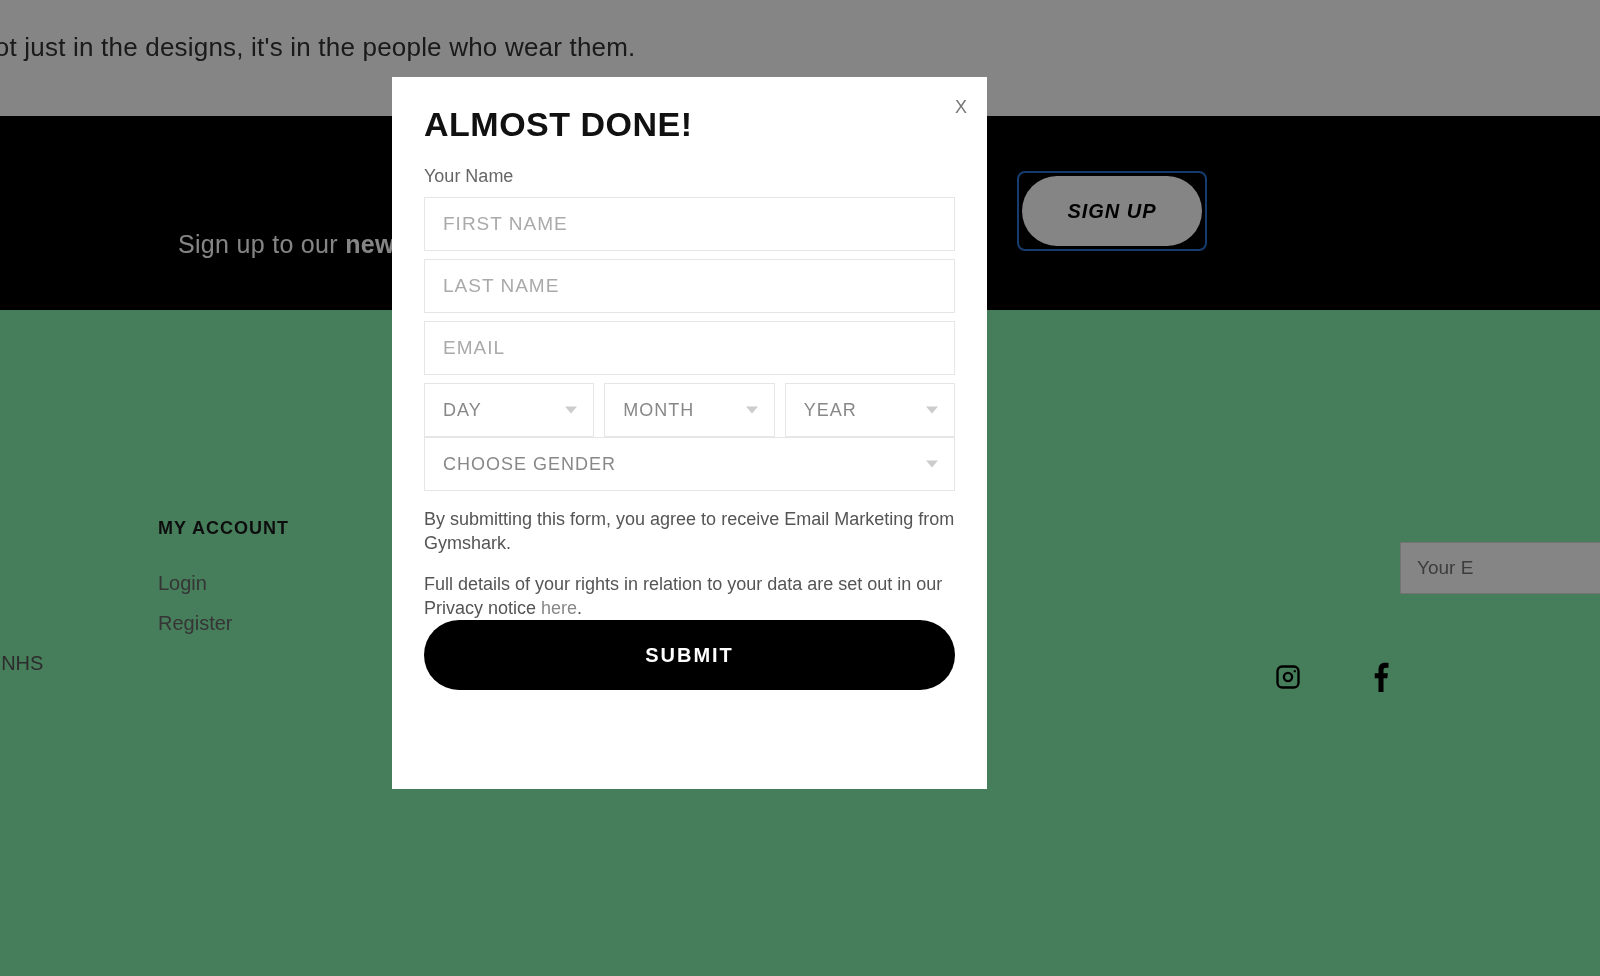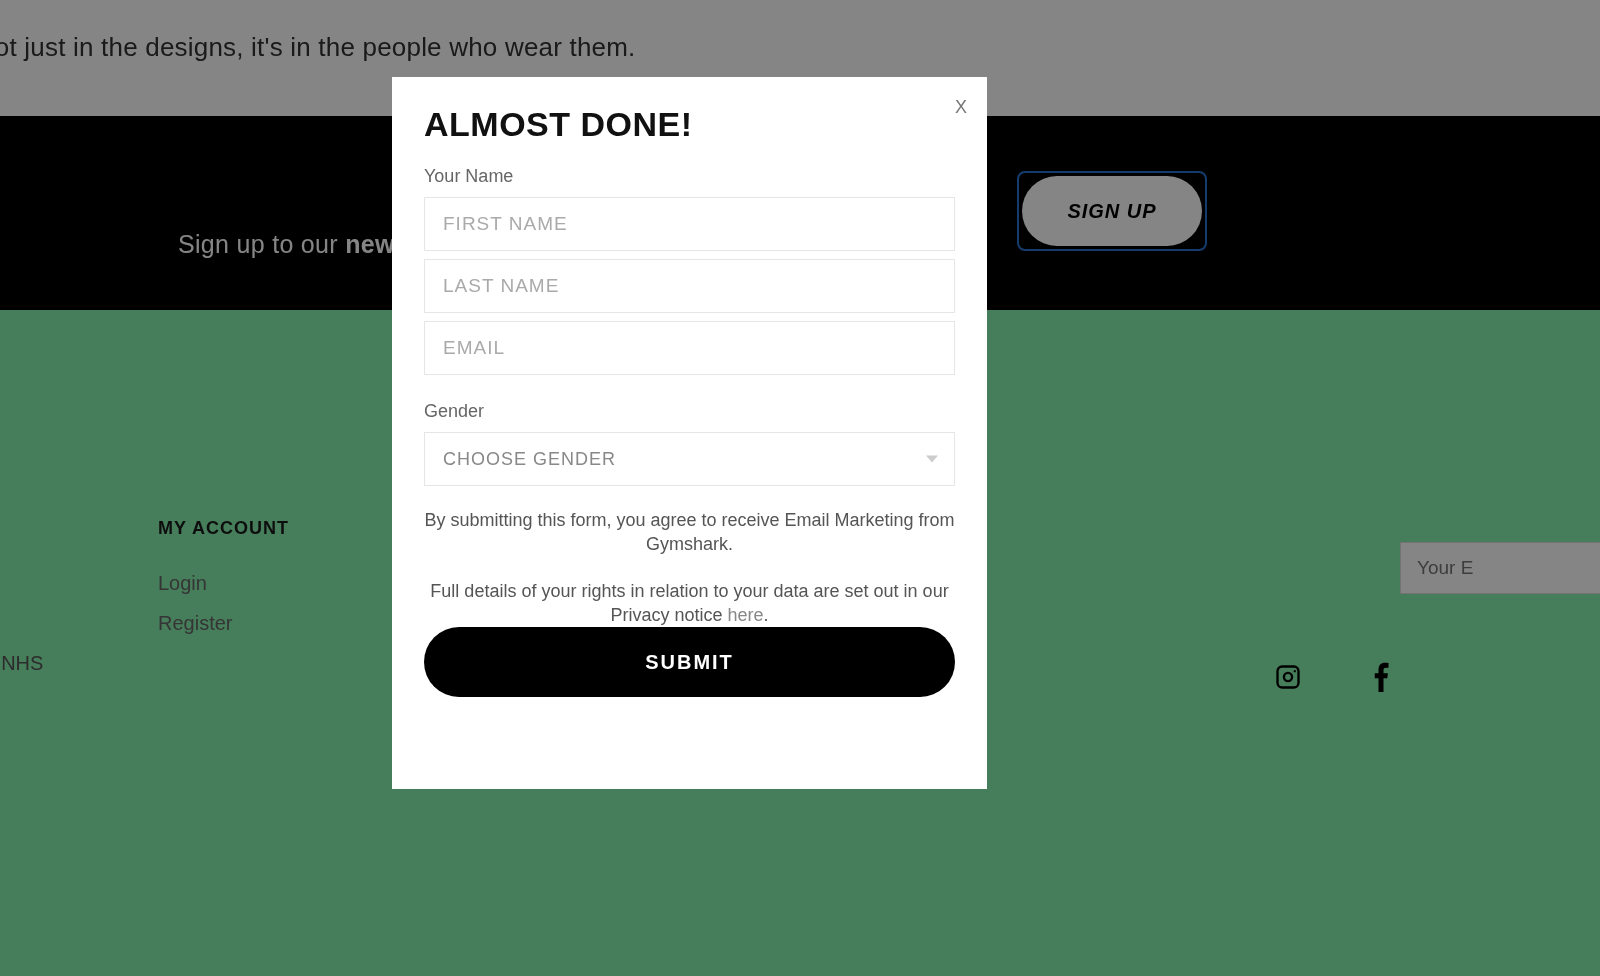--- a/index.html
+++ b/index.html
@@ -70,21 +70,21 @@
     letter-spacing: 1px; cursor: pointer; background: #fff;
   }
   .modal .select .caret {
     position: absolute; right: 16px; top: 50%; transform: translateY(-50%);
     width: 0; height: 0; border-left: 6px solid transparent; border-right: 6px solid transparent;
     border-top: 7px solid #ccc;
   }
   .modal .select.full { width: 100%; }
 
   .modal .disclaimer {
-    text-align: center; color: #555; font-size: 18px; line-height: 1.35; margin-top: 22px;
+    text-align: left; color: #555; font-size: 18px; line-height: 1.35; margin-top: 16px;
   }
   .modal .disclaimer .link { color: #888; }
 
   .modal .submit {
     width: 100%; height: 70px; border-radius: 40px; border: none;
     background: #000; color: #ffffff; font-weight: 800; font-size: 20px; letter-spacing: 2px;
     cursor: pointer;
   }
 </style>
 </head>
@@ -130,22 +130,35 @@
 <div class="modal">
   <div class="close">X</div>
   <div class="inner">
     <h1>ALMOST DONE!</h1>
 
     <div class="label">Your Name</div>
     <input class="field" placeholder="FIRST NAME" style="">
     <input class="field" placeholder="LAST NAME" style="">
     <input class="field" placeholder="EMAIL" style="">
 
+    <div class="row3">
+      <div class="select">
+        <span>DAY</span>
+        <span class="caret"></span>
+      </div>
+      <div class="select">
+        <span>MONTH</span>
+        <span class="caret"></span>
+      </div>
+      <div class="select">
+        <span>YEAR</span>
+        <span class="caret"></span>
+      </div>
+    </div>
 
-    <div class="label tight">Gender</div>
     <div class="select full">
       <span>CHOOSE GENDER</span>
       <span class="caret"></span>
     </div>
 
     <div class="disclaimer">By submitting this form, you agree to receive Email Marketing from Gymshark.</div>
     <div class="disclaimer">
       <span>Full details of your rights in relation to your data are set out in our Privacy notice </span><a class="link">here</a><span>.</span>
     </div>
 

